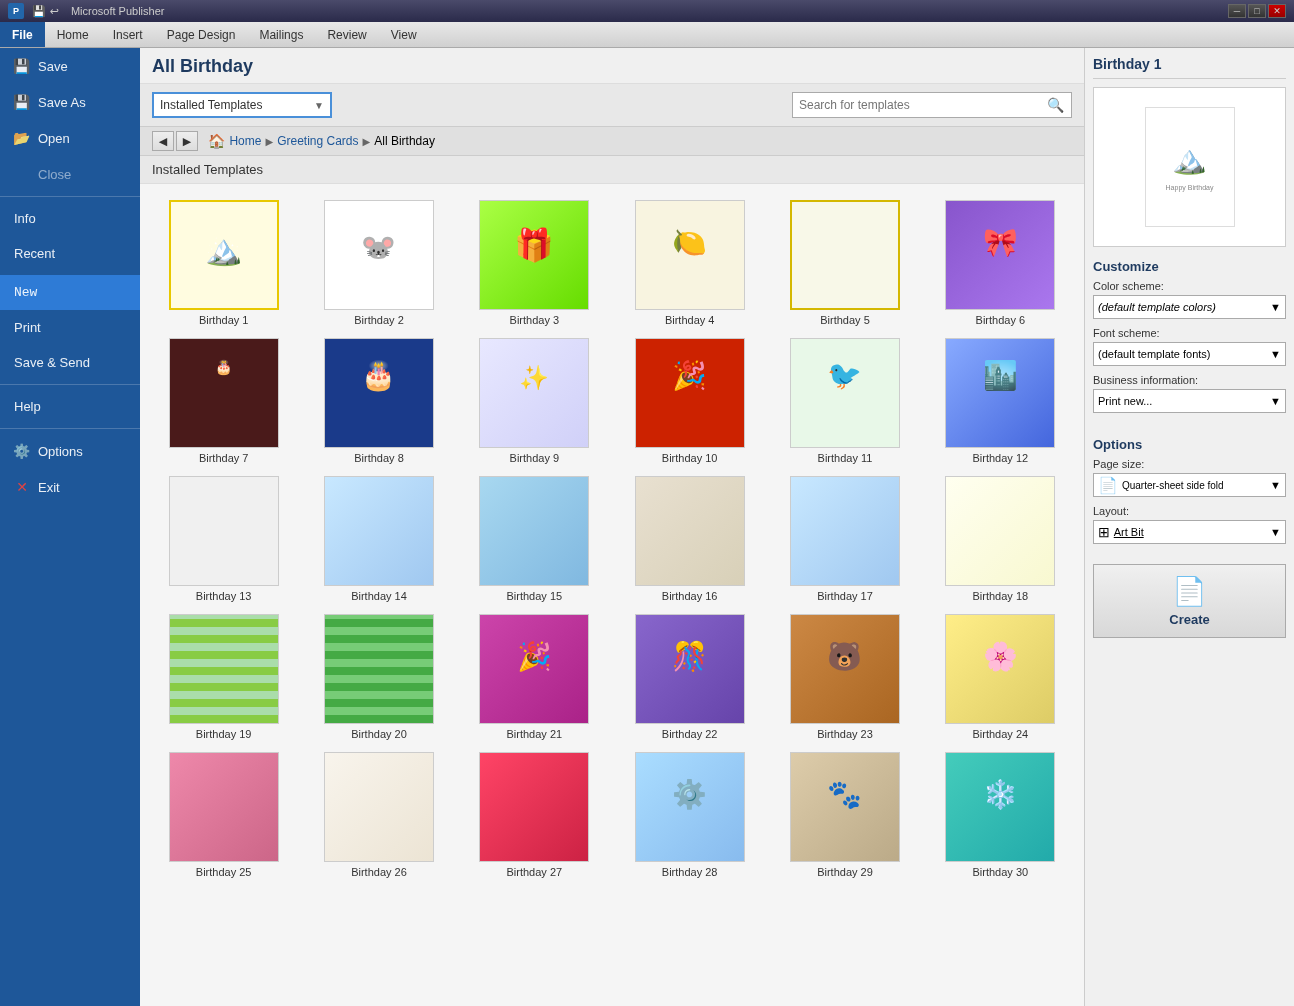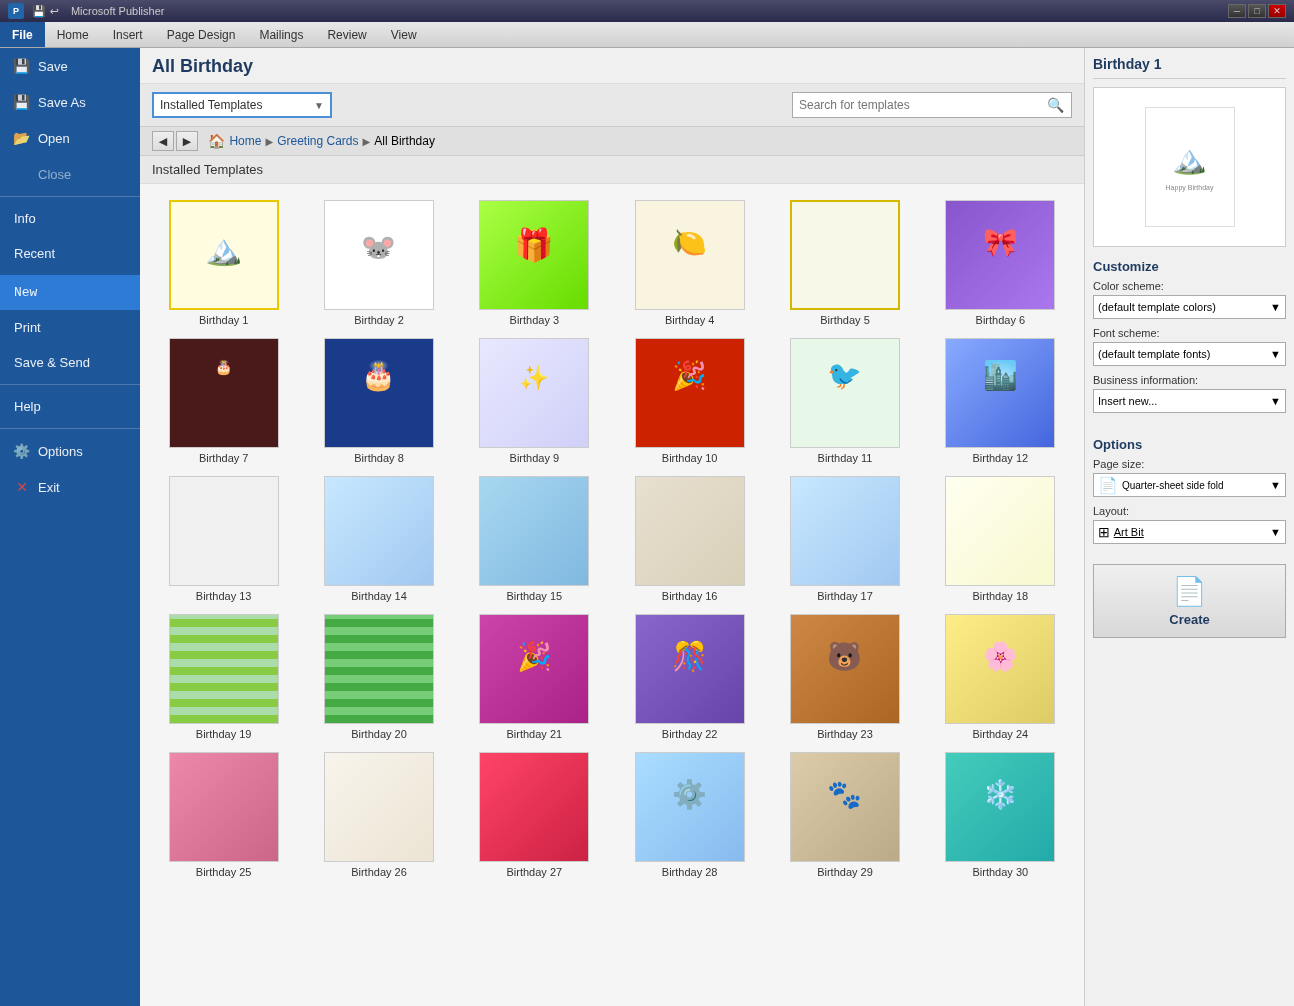--- a/index.html
+++ b/index.html
@@ -628,33 +628,33 @@
         <span style="font-size:28px;">🏔️</span>
         <span style="font-size:7px;color:#888;margin-top:8px;">Happy Birthday</span>
       </div>
     </div>
 
     <div class="customize-section">
       <div class="customize-title">Customize</div>
 
       <div class="field-label">Color scheme:</div>
       <div class="field-dropdown">
-        <span style="font-size:11px;">(default template colors)</span>
+        <span style="font-size:11px;font-style:italic;">(default template colors)</span>
         <span>▼</span>
       </div>
 
       <div class="field-label">Font scheme:</div>
       <div class="field-dropdown">
         <span style="font-size:11px;">(default template fonts)</span>
         <span>▼</span>
       </div>
 
       <div class="field-label">Business information:</div>
       <div class="field-dropdown">
-        <span style="font-size:11px;">Insert new...</span>
+        <span style="font-size:11px;">Print new...</span>
         <span>▼</span>
       </div>
     </div>
 
     <div class="options-title">Options</div>
 
     <div class="field-label">Page size:</div>
     <div class="field-dropdown" style="margin-bottom:8px;">
       <span style="display:flex;align-items:center;gap:4px;">
         <span style="font-size:16px;">📄</span>

